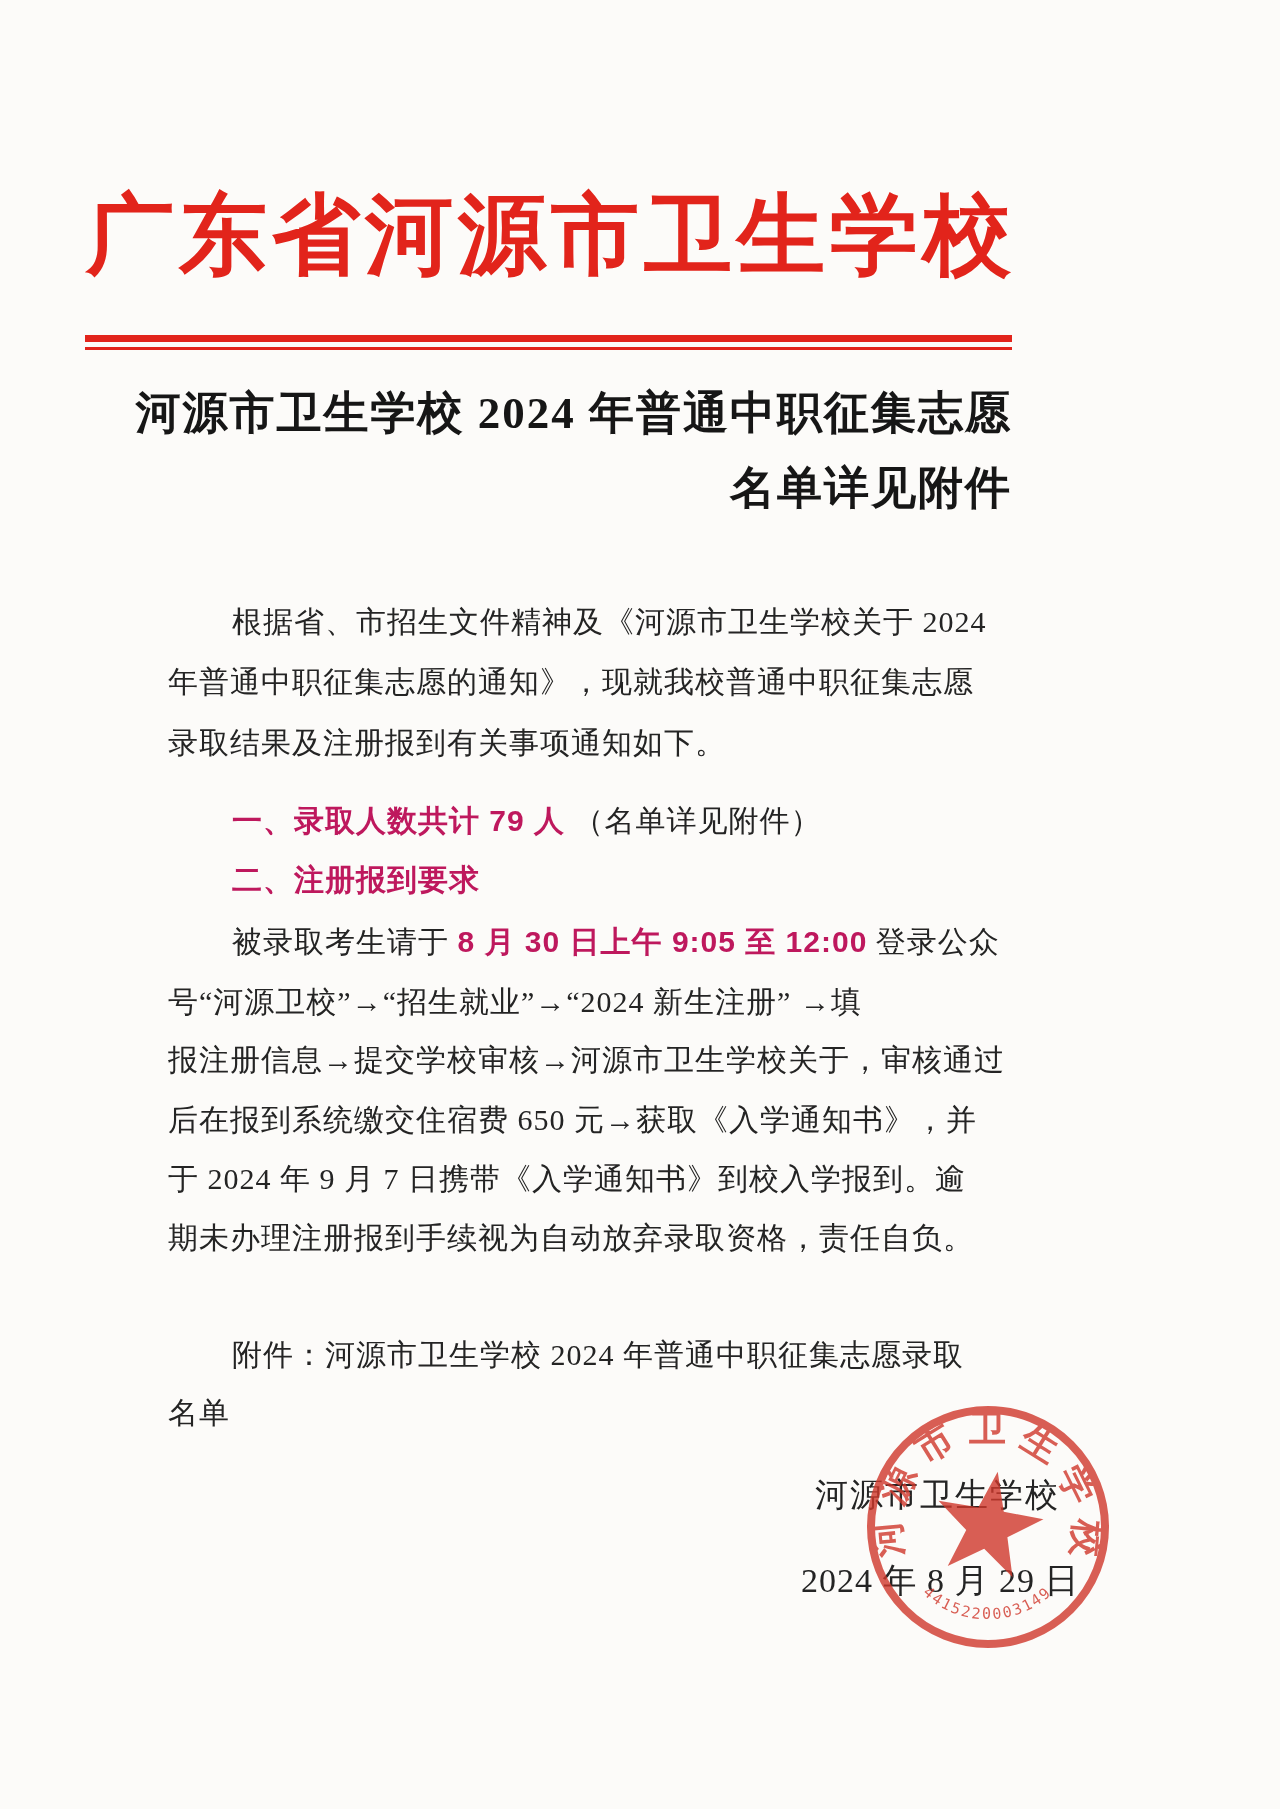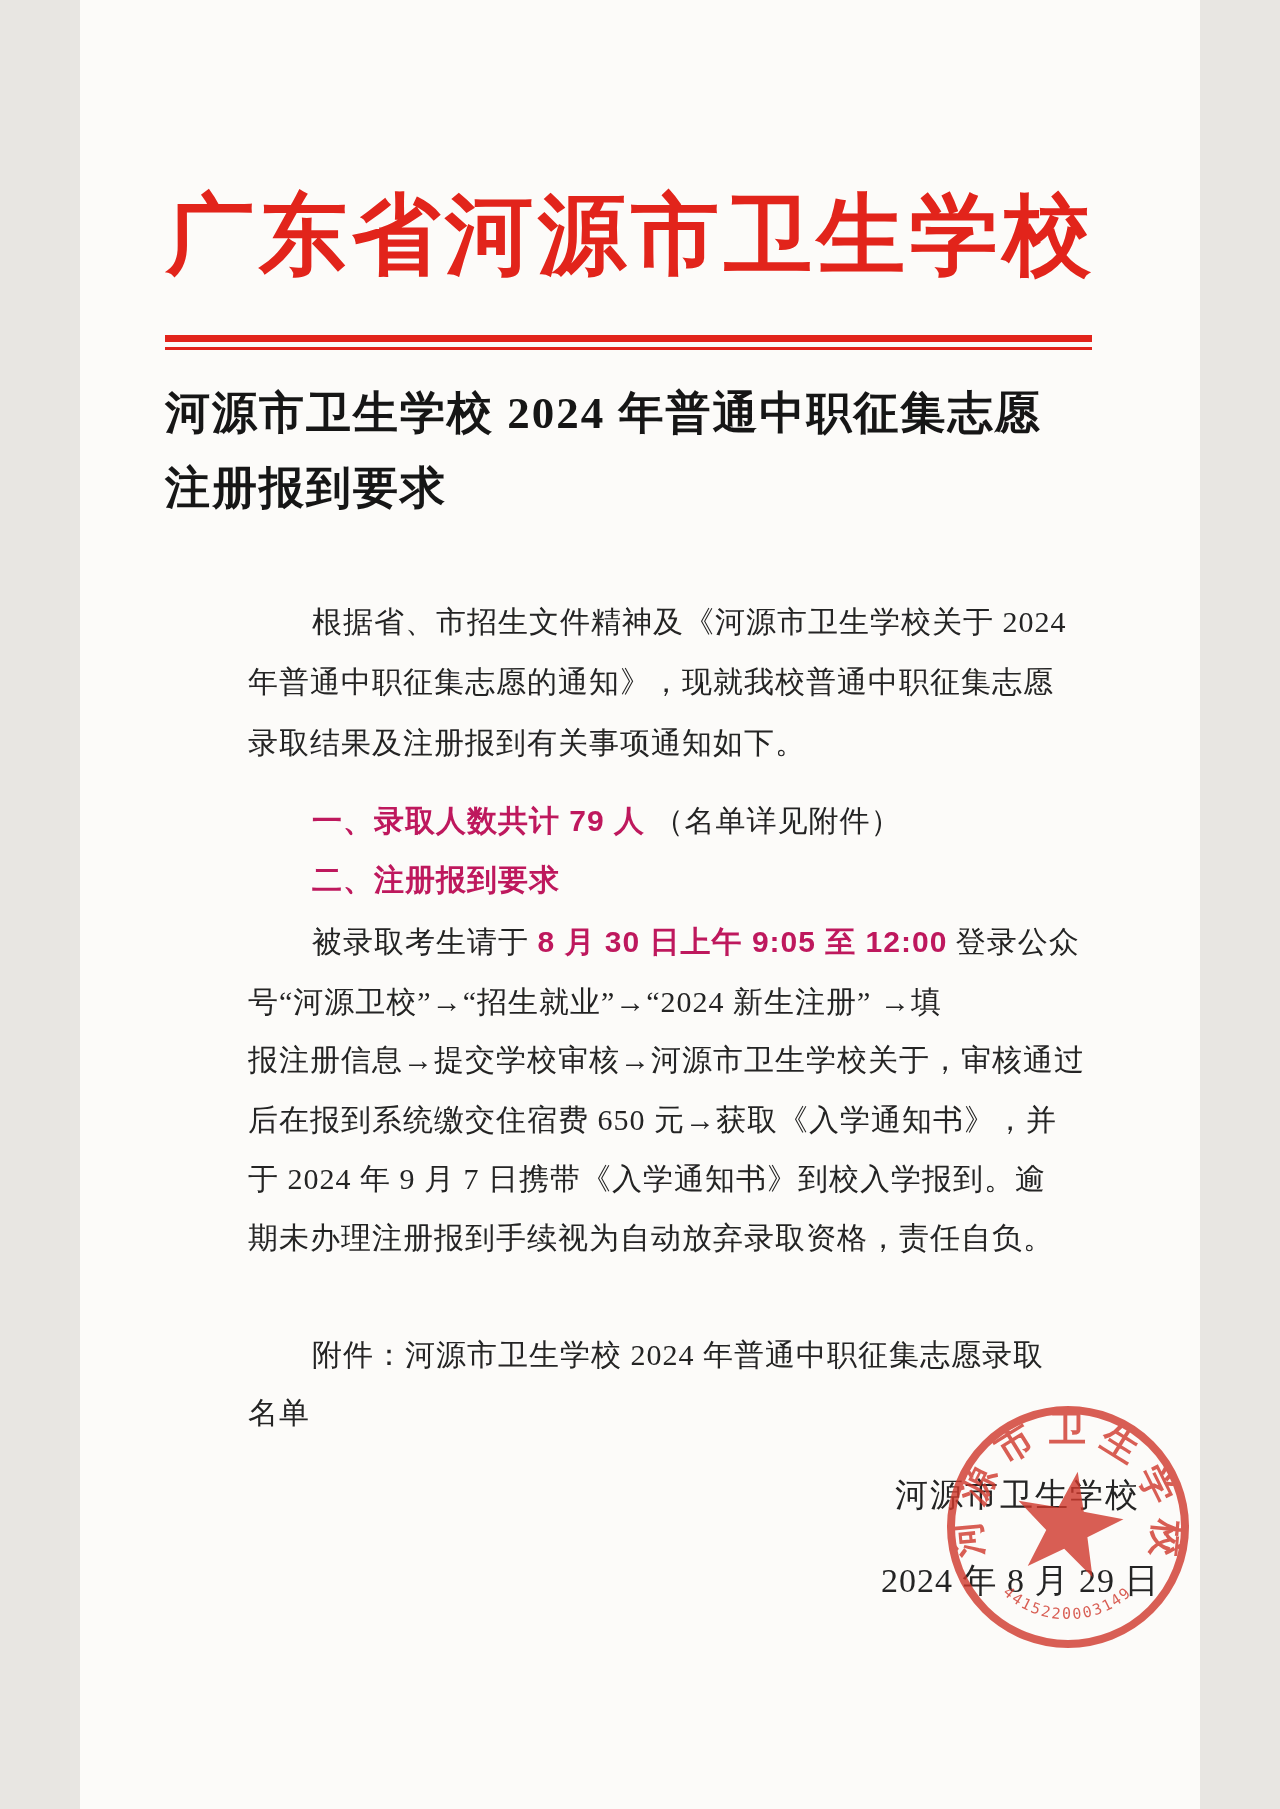--- a/index.html
+++ b/index.html
@@ -1,35 +1,35 @@
 <!DOCTYPE html>
 <html><head>
 <meta charset="utf-8">
 <style>
   html,body { margin:0; padding:0; background:#e8e6e2; }
   .page {
     position:relative;
-    width:1120px; height:1809px;
+    width:1280px; height:1809px;
     margin:0 auto;
     background:#fcfbf9;
     overflow:hidden;
     font-family:"Liberation Serif","DejaVu Serif",serif;
   }
   .school-header {
     position:absolute; left:86px; top:176px; width:924px;
     text-align:center; white-space:nowrap;
     font-size:88px; font-weight:bold; letter-spacing:5px;
     color:#e2241b;
     font-family:"Liberation Serif","DejaVu Serif",serif;
   }
   .rule { position:absolute; left:85px; width:927px; background:#e2241b; }
   .rule-thick { top:335px; height:7px; }
   .rule-thin  { top:347px; height:3px; }
   .title-line {
-    position:absolute; left:85px; width:927px; text-align:left;
+    position:absolute; left:85px; width:927px; text-align:right;
     font-size:45px; font-weight:bold; color:#161616;
     letter-spacing:2px; white-space:nowrap;
   }
   .title-1 { top:383px; }
   .title-2 { top:458px; }
   .body-line {
     position:absolute; left:168px; width:900px;
     font-size:30px; line-height:44px; color:#242424;
     letter-spacing:1px; white-space:nowrap;
   }
@@ -58,21 +58,21 @@
 <body>
 
 <div class="page">
 
   <div class="school-header">广东省河源市卫生学校</div>
 
   <div class="rule rule-thick"></div>
   <div class="rule rule-thin"></div>
 
   <div class="title-line title-1">河源市卫生学校 2024 年普通中职征集志愿</div>
-  <div class="title-line title-2">注册报到要求</div>
+  <div class="title-line title-2">名单详见附件</div>
 
   <div class="body-line indent" style="top:600px">根据省、市招生文件精神及《河源市卫生学校关于 2024</div>
   <div class="body-line" style="top:660px">年普通中职征集志愿的通知》，现就我校普通中职征集志愿</div>
   <div class="body-line" style="top:721px">录取结果及注册报到有关事项通知如下。</div>
 
   <div class="body-line indent" style="top:799px">
     <span class="hei">一、录取人数共计 79 人</span><span> （名单详见附件）</span>
   </div>
 
   <div class="body-line indent" style="top:858px">

